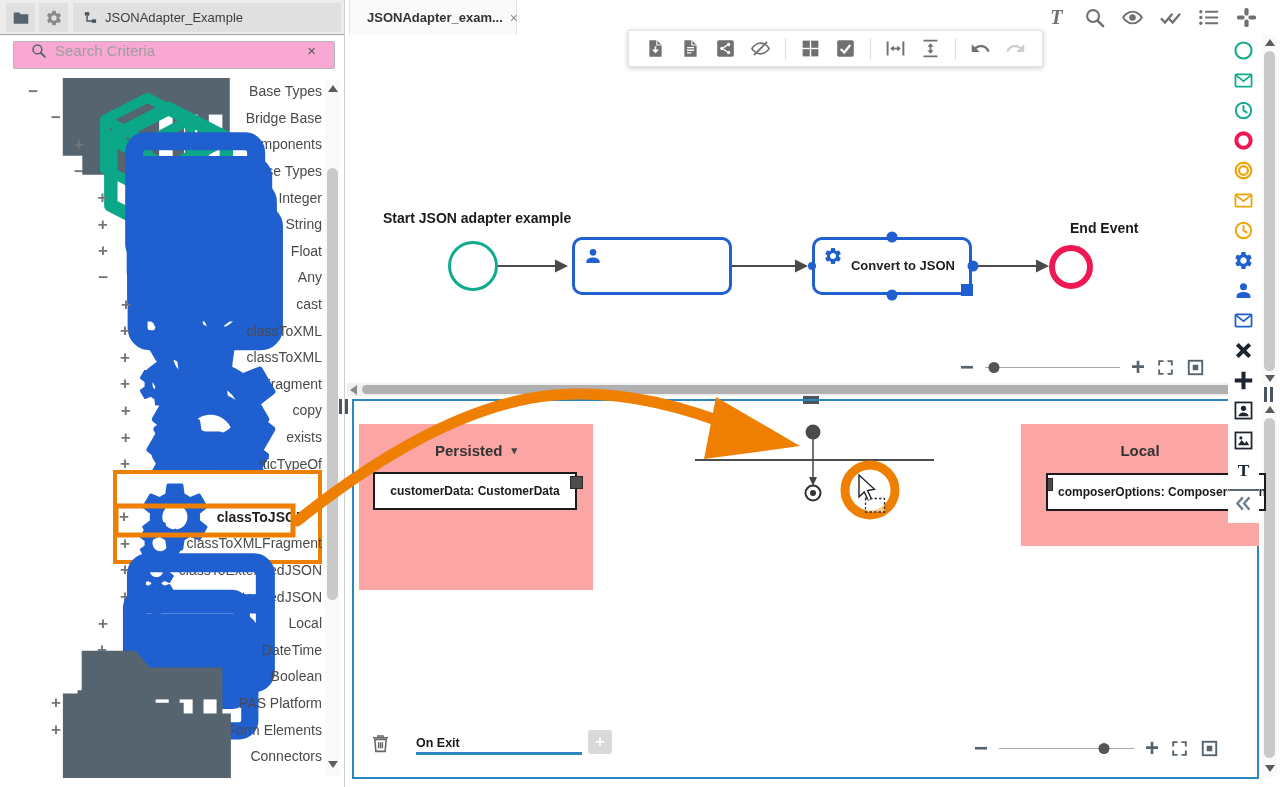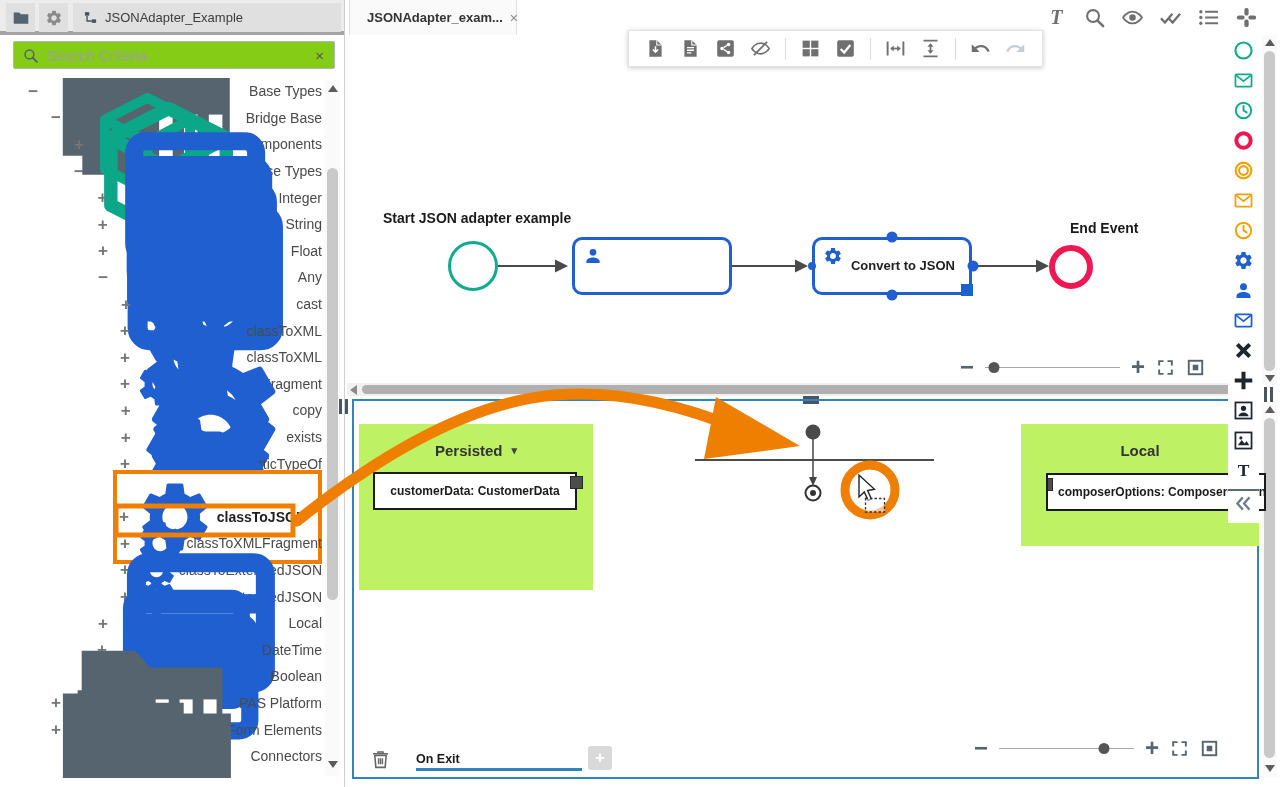--- a/index.html
+++ b/index.html
@@ -4,31 +4,31 @@
 <style>
   * { margin:0; padding:0; box-sizing:border-box; }
   html,body { width:1280px; height:787px; overflow:hidden; background:#fff;
               font-family:"Liberation Sans", sans-serif; }
   #app { position:relative; width:1280px; height:787px; background:#fff; overflow:hidden; }
 
   
   #sidebar { position:absolute; left:0; top:0; width:345px; height:787px;
              background:#fff; border-right:1px solid #cfcfcf; }
   .side-top { position:absolute; left:0; top:0; right:0; height:35px; background:#ececec;
-              border-bottom:4px solid #a3a3a3; }
+              border-bottom:1px solid #a3a3a3; }
   .side-btn { position:absolute; top:3px; width:29px; height:29px; background:#e0e0e0;
               display:flex; align-items:center; justify-content:center; cursor:pointer; }
   .side-btn svg { width:18px; height:18px; }
   .proj-tab { position:absolute; left:73px; top:3px; width:268px; height:29px; background:#e0e0e0;
               display:flex; align-items:center; gap:7px; padding:0 10px; }
   .proj-tab svg { width:15px; height:15px; flex:0 0 auto; }
   .proj-tab span { font-size:13px; color:#3c3c3c; }
 
-  .search-box { position:absolute; left:13px; top:41px; width:322px; height:28px; background:#84cc16;
-                border:1px solid #b5b5b5; border-radius:2px; display:flex; align-items:center; padding:0 8px; }
+  .search-box { position:absolute; left:13px; top:41px; width:322px; height:28px; background:#f9a8d4;
+                border:1px solid #b5b5b5; border-radius:2px; display:flex; align-items:flex-start; padding:0 16px; }
   .search-box svg { width:17px; height:17px; flex:0 0 auto; }
   .search-input { flex:1; border:none; outline:none; font-size:15px; color:#444; padding:0 8px;
                   font-family:"Liberation Sans", sans-serif; background:transparent; }
   .search-input::placeholder { color:#9e9e9e; }
   .search-clear { color:#555; font-size:15px; cursor:pointer; padding:0 2px; }
 
   
   #tree { position:absolute; left:0; top:78px; width:322px; height:700px; overflow:hidden; }
   .tree-row { height:26.6px; display:flex; align-items:center; overflow:visible; cursor:pointer; }
   .row-inner { display:inline-flex; align-items:center; }
@@ -99,37 +99,37 @@
   #vs-bot { left:1262px; top:402px; height:375px; }
 
   .grip-v { position:absolute; display:flex; gap:3px; }
   .grip-v i { display:block; width:3px; height:15px; background:#4a5560; }
   .grip-h { position:absolute; display:flex; flex-direction:column; gap:2px; z-index:7; }
   .grip-h i { display:block; width:16px; height:3px; background:#4a5560; }
 
   
   #mapping { position:absolute; left:352px; top:399px; width:907px; height:380px; background:#fff;
              border:2px solid #2e86c1; z-index:1; }
-  .map-side { position:absolute; background:#bef264; }
+  .map-side { position:absolute; background:#fca5a5; }
   #persisted { left:5px; top:23px; width:234px; height:166px; }
   #local { left:667px; top:23px; width:238px; height:122px; }
   .map-head { display:flex; align-items:center; justify-content:center; gap:9px; padding-top:18px;
               font-size:15px; font-weight:bold; color:#333; }
   .map-caret { font-size:11px; color:#444; cursor:pointer; }
   .map-box { position:relative; margin:13px 16px 0 14px; height:38px; background:#fff; border:2px solid #1b1b1b;
              display:flex; align-items:center; justify-content:center; font-size:12px; font-weight:bold;
              color:#1a1a1a; white-space:nowrap; overflow:visible; cursor:pointer; }
   .conn { position:absolute; width:13px; height:13px; background:#4d4d4d; border:1px solid #2b2b2b; }
   .conn-r { right:-8px; top:2px; }
   .conn-l { left:-8px; top:3px; }
   #local .map-box { margin:14px 0 0 25px; width:220px; justify-content:flex-start; padding-left:10px; overflow:hidden; }
 
   #map-mini { position:absolute; left:0; top:0; width:907px; height:380px; pointer-events:none; }
 
-  .map-footer { position:absolute; left:0; bottom:0; width:100%; height:36px; }
+  .map-footer { position:absolute; left:0; bottom:16px; width:100%; height:36px; }
   .trash { position:absolute; left:16px; bottom:7px; width:21px; height:21px; cursor:pointer; }
   .exit-tab { position:absolute; left:62px; bottom:10px; width:166px; cursor:pointer; }
   .exit-tab .txt { font-size:12.5px; font-weight:bold; color:#1a1a1a; }
   .exit-tab .ul { position:absolute; left:0; top:19px; width:166px; height:3px; background:#2e86c1; }
   .add-tab { position:absolute; left:234px; bottom:7px; width:24px; height:24px; background:#d9d9d9;
              border-radius:3px; color:#fff; font-size:17px; font-weight:bold; display:flex;
              align-items:center; justify-content:center; cursor:pointer; }
 
   
   #annot { position:absolute; left:0; top:0; width:1280px; height:787px; z-index:20; pointer-events:none; }

